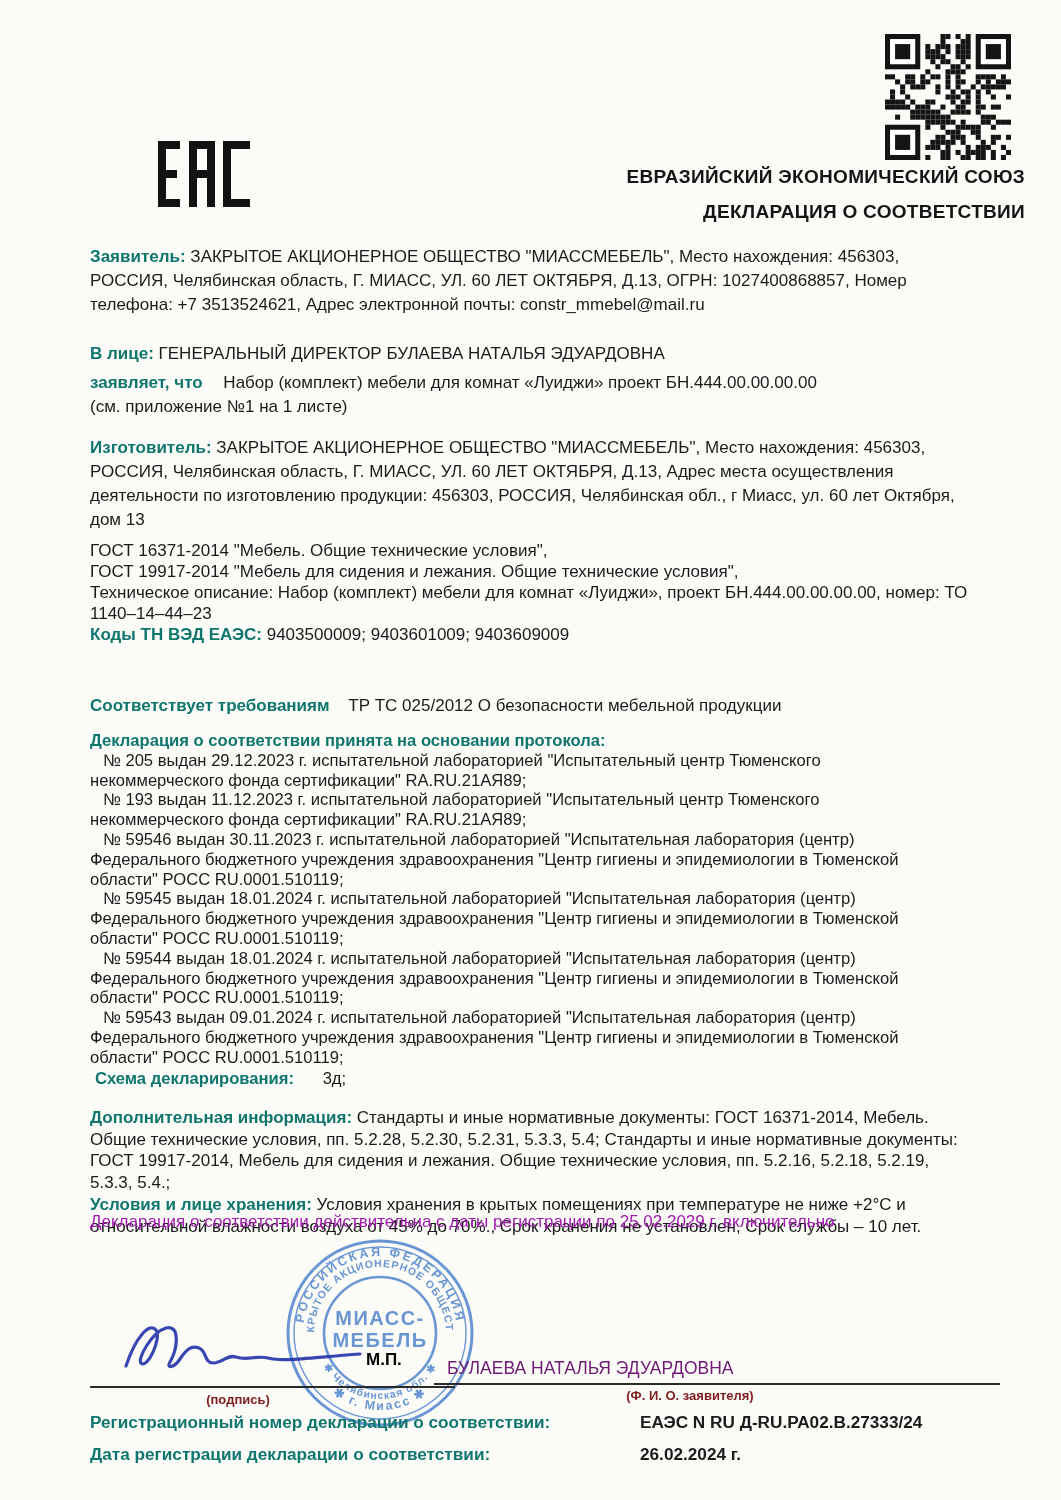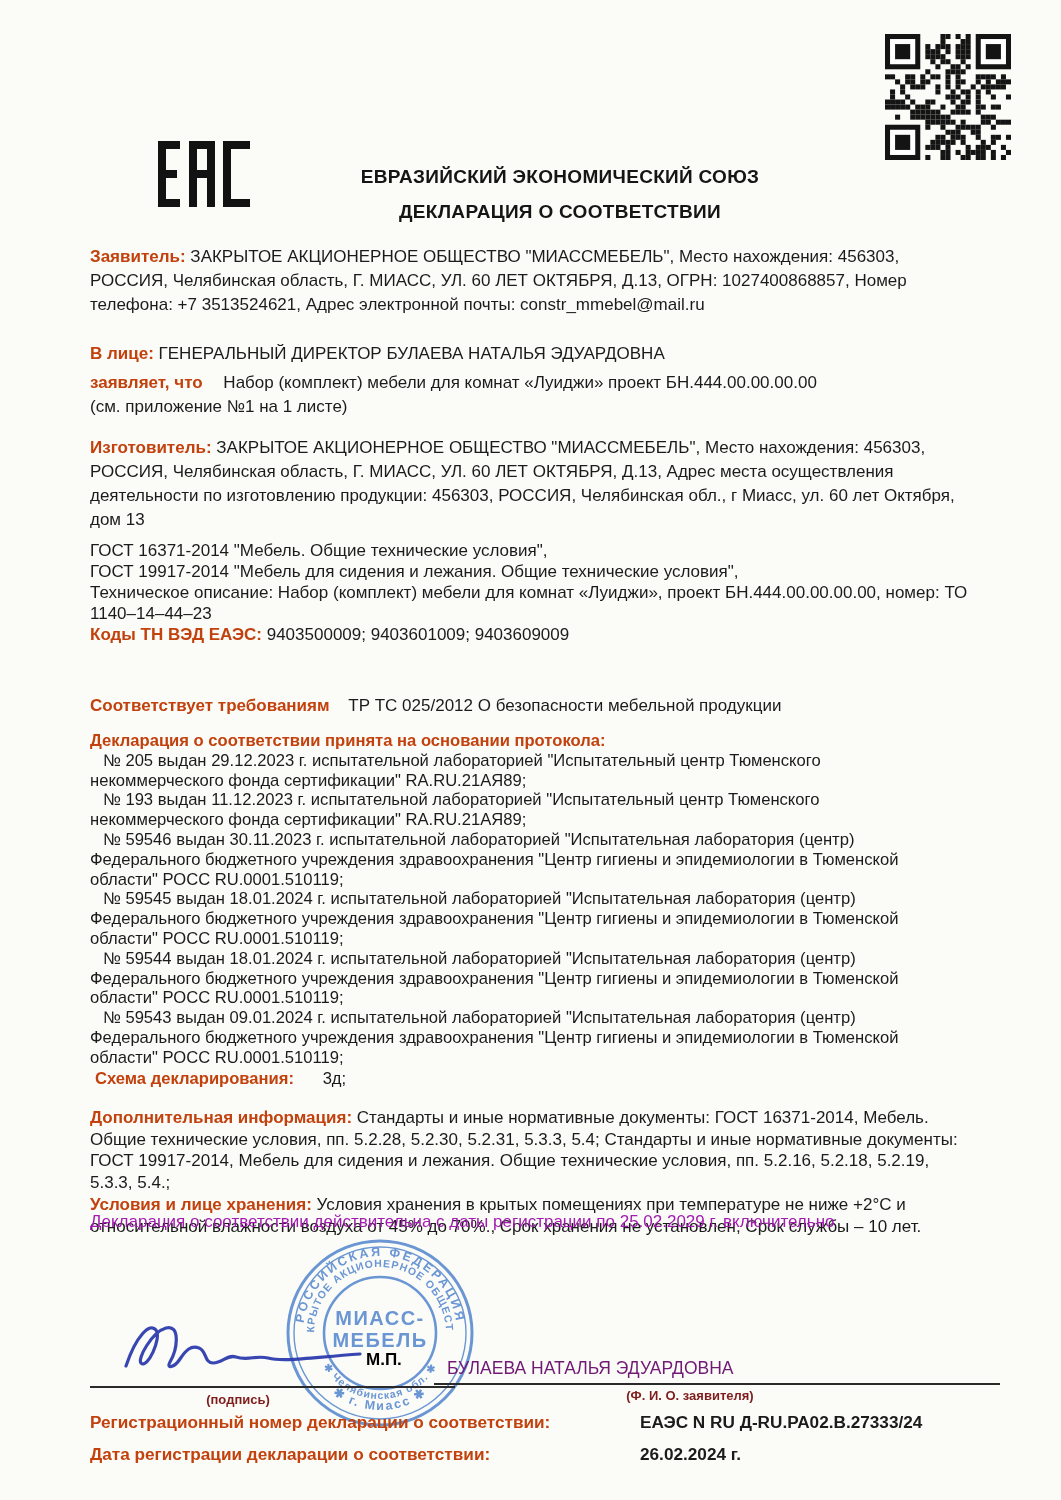--- a/index.html
+++ b/index.html
@@ -11,28 +11,28 @@
   body{
     width:1061px;height:1500px;
     background:#fbfbf8;
     font-family:"Liberation Sans", sans-serif;
     color:var(--ink);
     position:relative;
     overflow:hidden;
   }
   .page{position:absolute;inset:0;}
   .abs{position:absolute;}
-  b{color:#c2410c;}
+  b{color:#0f766e;}
   .sec{left:90px;width:878px;font-size:17px;position:absolute;}
   .lh24{line-height:24px;}
   .lh21{line-height:21px;}
   .proto{font-size:16.6px;line-height:19.8px;width:862px;}
   .proto-item{text-indent:13px;}
   .lh215{line-height:21.5px;}
-  .titles{left:95px;width:930px;text-align:center;font-weight:bold;font-size:19px;letter-spacing:.3px;color:#151515;}
+  .titles{left:95px;width:930px;text-align:right;font-weight:bold;font-size:19px;letter-spacing:.3px;color:#151515;}
   .cap{font-size:13px;font-weight:bold;color:#7f1d1d;}
   .sigline{border-top:2.3px solid #2a2a2a;height:0;}
   .regrow b{font-size:17.2px;}
   .val{font-weight:bold;font-size:17.2px;}
   svg text{font-family:"Liberation Sans", sans-serif;}
 </style>
 </head>
 <body>
 
 <div class="page">

